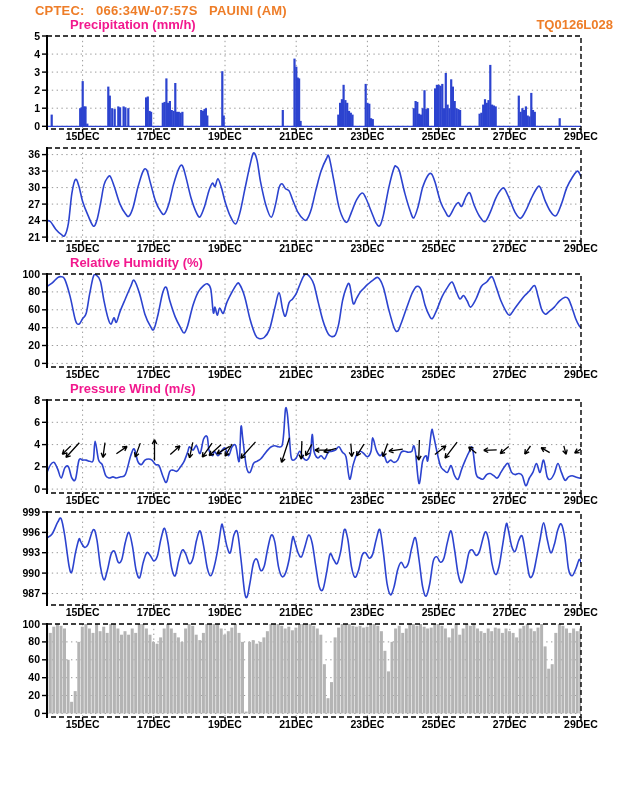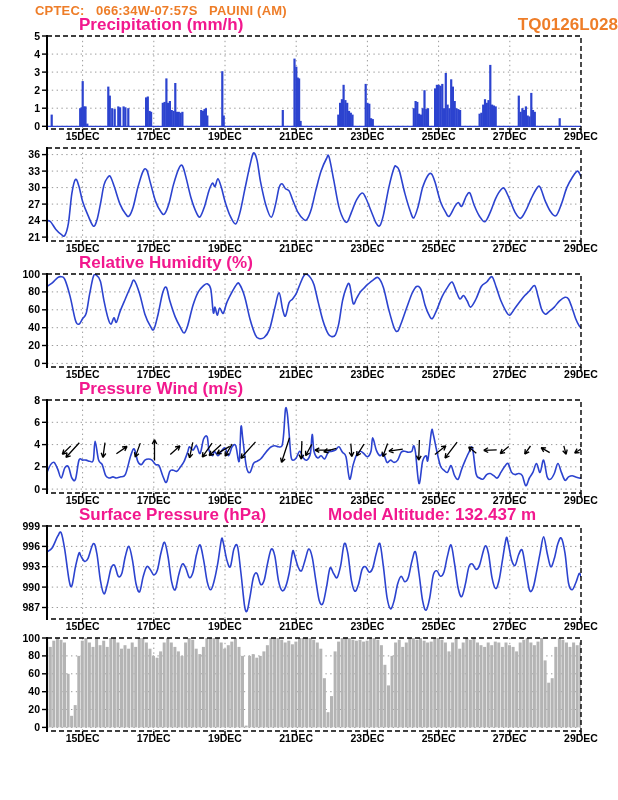--- a/index.html
+++ b/index.html
@@ -3,26 +3,26 @@
 <meta charset="utf-8">
 <style>
   html,body{margin:0;padding:0;background:#ffffff;}
   body{width:618px;height:800px;overflow:hidden;
        font-family:"Liberation Sans",sans-serif;font-weight:bold;}
   .page{width:618px;height:800px;background:#fff;}
   .hdr{padding-top:3px;}
   .hline1{margin-left:35px;font-size:13px;color:var(--orange);letter-spacing:.2px;white-space:pre;}
   .hline2{margin-left:28px;margin-right:28px;font-size:13px;color:var(--orange);
           display:flex;justify-content:space-between;white-space:pre;}
-  .panel .ptitle{height:14px;line-height:14px;font-size:17px;display:flex;align-items:center;padding-left:9px;}
+  .panel .ptitle{height:14px;line-height:14px;font-size:13px;display:flex;align-items:center;}
   .magenta{color:var(--magenta);}
   .orange{color:var(--orange);}
   .t1{margin-left:70px;}
   .t2{margin-left:62px;}
-  .code{margin-left:auto;}
+  .code{margin-left:auto;margin-right:5px;}
   svg{display:block;}
   text{font-family:"Liberation Sans",sans-serif;font-weight:bold;fill:#000;}
 </style>
 </head>
 <body>
 
 <div class="page">
   <div class="hdr">
     <div class="hline1">CPTEC:   066:34W-07:57S   PAUINI (AM)</div>
     <div class="hline2">
@@ -421,24 +421,20 @@
           <text x="438.6" y="108" text-anchor="middle">25DEC</text>
           <line x1="509.8" y1="97" x2="509.8" y2="101" stroke="#000" stroke-width="1.4"></line>
           <text x="509.8" y="108" text-anchor="middle">27DEC</text>
           <line x1="581" y1="97" x2="581" y2="101" stroke="#000" stroke-width="1.4"></line>
           <text x="581" y="108" text-anchor="middle">29DEC</text>
         </g>
       </svg>
   </section>
 
   <section class="panel">
-    <div class="ptitle">
-      <span class="magenta t1">Surface Pressure (hPa)</span>
-      <span class="magenta t2">Model Altitude: 132.437 m</span>
-    </div>
     <svg width="618" height="112" viewBox="0 0 618 112">
         <defs>
           <clipPath id="clip4">
             <rect x="47" y="4" width="534" height="93"></rect>
           </clipPath>
         </defs>
         <g>
           <line x1="47" y1="85.5" x2="581" y2="85.5" stroke="#9a9a9a" stroke-width="1" stroke-dasharray="1.4 3.4"></line>
           <line x1="47" y1="65.1" x2="581" y2="65.1" stroke="#9a9a9a" stroke-width="1" stroke-dasharray="1.4 3.4"></line>
           <line x1="47" y1="44.7" x2="581" y2="44.7" stroke="#9a9a9a" stroke-width="1" stroke-dasharray="1.4 3.4"></line>

